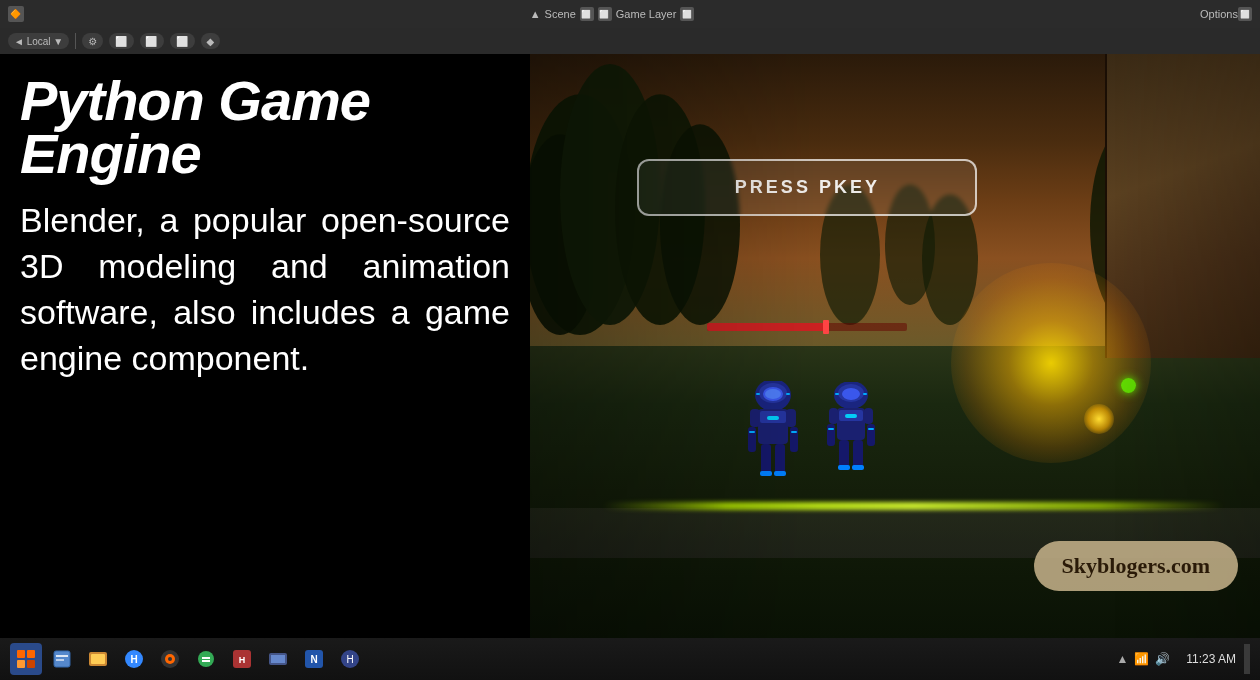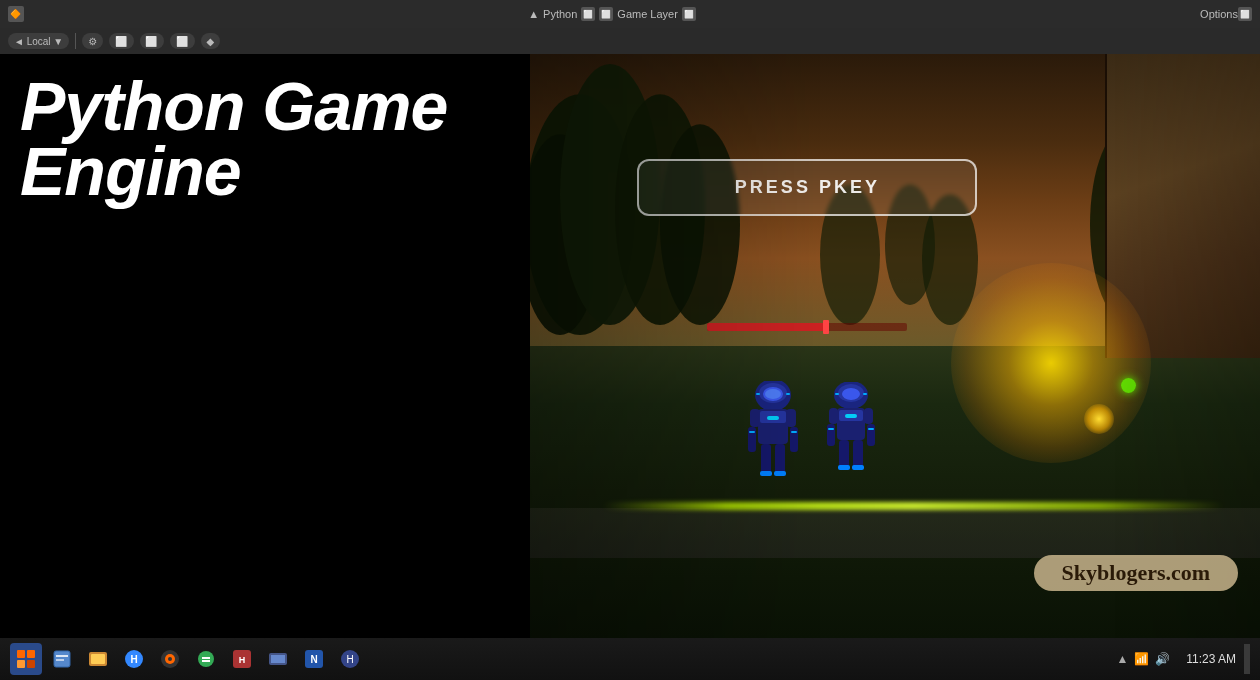--- a/index.html
+++ b/index.html
@@ -67,21 +67,21 @@
       width: 530px;
       height: 100%;
       background: #000;
       padding: 20px 20px 20px 20px;
       position: relative;
       flex-shrink: 0;
     }
 
     .main-title {
       font-family: 'Impact', 'Arial Black', sans-serif;
-      font-size: 68px;
+      font-size: 56px;
       font-weight: 900;
       color: #fff;
       line-height: 0.95;
       letter-spacing: -1px;
       text-shadow: 3px 3px 6px rgba(0,0,0,0.8);
       margin-bottom: 18px;
       font-style: italic;
     }
 
     .description-text {
@@ -216,21 +216,21 @@
       border-radius: 1px;
     }
 
     
     .brand-badge {
       position: absolute;
       bottom: 8%;
       right: 3%;
       background: rgba(200,180,140,0.85);
       border-radius: 30px;
-      padding: 5px 28px;
+      padding: 12px 28px;
     }
 
     .brand-text {
       color: #2a1a08;
       font-size: 22px;
       font-weight: 600;
       font-family: Georgia, serif;
     }
 
     
@@ -343,21 +343,21 @@
   </style>
 </head>
 <body>
 
 <div class="top-bar">
   <div class="top-bar-left">
     <div class="tb-icon">🔶</div>
   </div>
   <div class="top-bar-center">
     <div class="tb-label">▲</div>
-    <div class="tb-label">Python</div>
+    <div class="tb-label">Scene</div>
     <div class="tb-icon" style="width:14px;height:14px;font-size:8px;">⬜</div>
     <div class="tb-icon" style="width:14px;height:14px;font-size:8px;">⬜</div>
     <div class="tb-label">Game Layer</div>
     <div class="tb-icon" style="width:14px;height:14px;font-size:8px;">⬜</div>
   </div>
   <div class="top-bar-right">
     <div class="tb-label">Options</div>
     <div class="tb-icon" style="width:14px;height:14px;font-size:8px;">⬜</div>
   </div>
 </div>
@@ -369,20 +369,21 @@
   <button class="blender-top-btn">⬜</button>
   <button class="blender-top-btn">⬜</button>
   <button class="blender-top-btn">⬜</button>
   <button class="blender-top-btn">◆</button>
 </div>
 
 <div style="position:absolute; top:54px; left:0; width:1260px; height:584px; display:flex;">
 
   <div class="left-panel">
     <h1 class="main-title">Python Game Engine</h1>
+    <p class="description-text">Blender, a popular open-source 3D modeling and animation software, also includes a game engine component.</p>
   </div>
 
   <div class="right-panel">
 
     <div class="scene-bg"></div>
 
     <svg style="position:absolute;top:0;left:0;width:100%;height:55%;" viewBox="0 0 730 320" preserveAspectRatio="none">
 
       <ellipse cx="50" cy="160" rx="55" ry="120" fill="#0f1a05" opacity="0.95"></ellipse>
       <ellipse cx="30" cy="180" rx="40" ry="100" fill="#0a1403" opacity="0.9"></ellipse>

